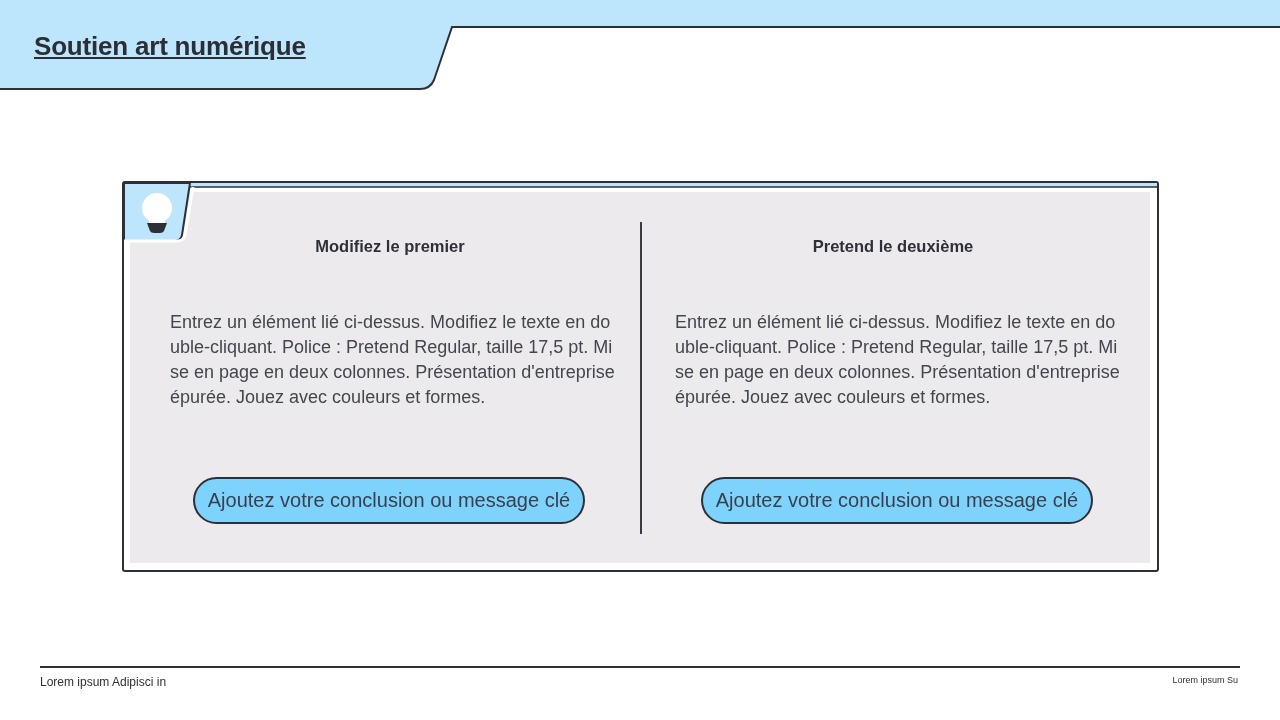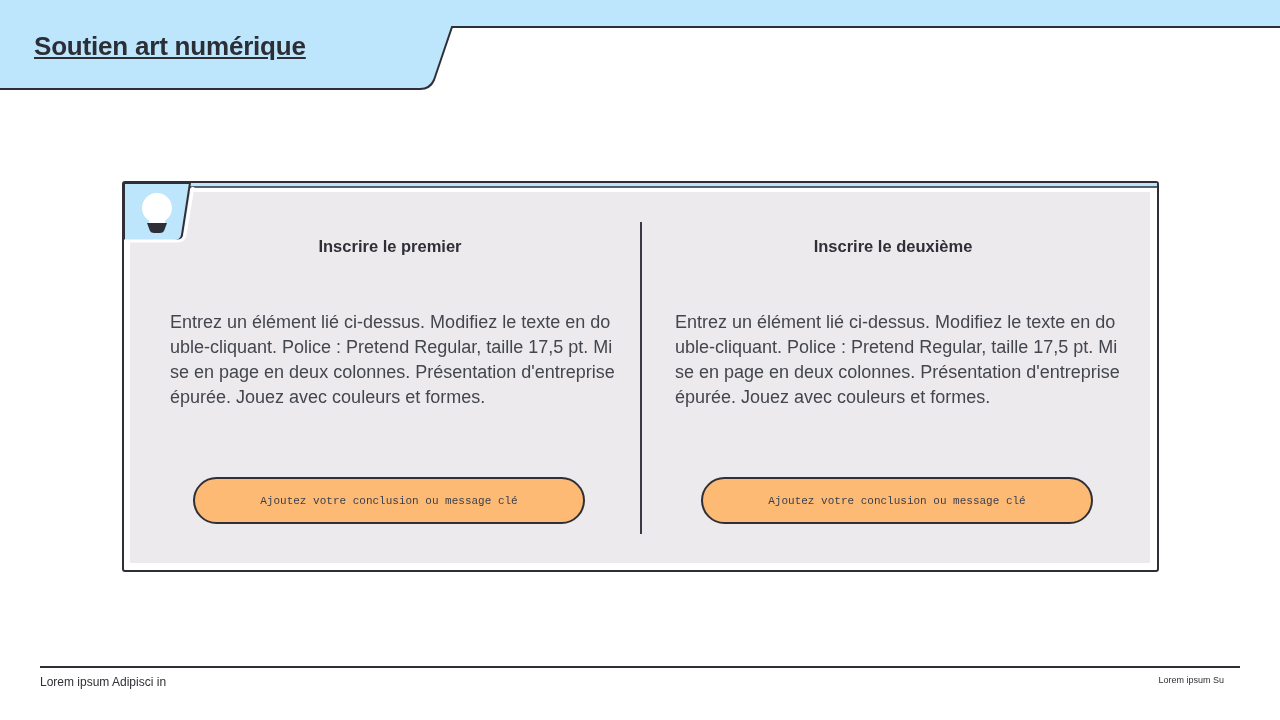--- a/index.html
+++ b/index.html
@@ -16,27 +16,27 @@
   .col-title { position: absolute; width: 440px; text-align: center; font-size: 16.5px; font-weight: bold; color: #2f3037; }
   .col-title.left { left: 170px; top: 237px; }
   .col-title.right { left: 673px; top: 237px; }
 
   .col-body { position: absolute; width: 445px; font-size: 18px; line-height: 25px; color: #44464e; word-break: break-all; }
   .col-body.left { left: 170px; top: 310px; }
   .col-body.right { left: 675px; top: 310px; }
 
   .divider { position: absolute; left: 640px; top: 222px; width: 2px; height: 312px; background: #3a3b42; }
 
-  .cta { position: absolute; width: 392px; height: 47px; border: 2px solid #2f3037; border-radius: 24px; background: #fdba74; display: flex; align-items: center; justify-content: center; font-size: 11px; color: #3a3f4d; cursor: pointer; font-family: Liberation Mono, monospace; }
+  .cta { position: absolute; width: 392px; height: 47px; border: 2px solid #2f3037; border-radius: 24px; background: #7dd3fc; display: flex; align-items: center; justify-content: center; font-size: 20px; color: #3a3f4d; cursor: pointer; }
   .cta.left { left: 193px; top: 477px; }
   .cta.right { left: 701px; top: 477px; }
 
   .footer-line { position: absolute; left: 40px; top: 666px; width: 1200px; height: 2px; background: #2f3037; }
   .footer-left { position: absolute; left: 40px; top: 675px; font-size: 12px; color: #2f3037; }
-  .footer-right { position: absolute; right: 56px; top: 675px; font-size: 9px; color: #2f3037; }
+  .footer-right { position: absolute; right: 42px; top: 675px; font-size: 9px; color: #2f3037; }
 </style>
 </head>
 <body>
 
 <svg class="header-svg" viewBox="0 0 1280 92">
   <rect x="0" y="0" width="1280" height="27" fill="#bde5fb"></rect>
   <path d="M0 0 H1280 V27 H452 L434 80 Q430 89 420 89 H0 Z" fill="#bde5fb"></path>
   <path d="M1280 27 H452 L434 80 Q430 89 420 89 H0" fill="none" stroke="#2f3037" stroke-width="2"></path>
 </svg>
 <div class="page-title">Soutien art numérique</div>
@@ -53,25 +53,25 @@
   <path d="M4 4 H70 L62 56 Q61 62 55 62 H4 Z" fill="#bde5fb" stroke="#2f3037" stroke-width="2"></path>
   <path d="M4 62 H57 Q64 62 65 56 L73 8" fill="none" stroke="#ffffff" stroke-width="3"></path>
 </svg>
 
 <svg class="bulb-icon" viewBox="0 0 36 44">
   <circle cx="18" cy="18" r="15" fill="#ffffff"></circle>
   <rect x="10" y="30" width="16" height="5" fill="#ffffff"></rect>
   <path d="M8 33 H28 L25 41 Q24 43 21 43 H15 Q12 43 11 41 Z" fill="#2f3037"></path>
 </svg>
 
-<div class="col-title left">Inscrire le premier</div>
+<div class="col-title left">Modifiez le premier</div>
 <div class="col-body left">Entrez un élément lié ci-dessus. Modifiez le texte en double-cliquant. Police : Pretend Regular, taille 17,5 pt. Mise en page en deux colonnes. Présentation d'entreprise épurée. Jouez avec couleurs et formes.</div>
 <div class="cta left">Ajoutez votre conclusion ou message clé</div>
 
 <div class="divider"></div>
 
-<div class="col-title right">Inscrire le deuxième</div>
+<div class="col-title right">Pretend le deuxième</div>
 <div class="col-body right">Entrez un élément lié ci-dessus. Modifiez le texte en double-cliquant. Police : Pretend Regular, taille 17,5 pt. Mise en page en deux colonnes. Présentation d'entreprise épurée. Jouez avec couleurs et formes.</div>
 <div class="cta right">Ajoutez votre conclusion ou message clé</div>
 
 <div class="footer-line"></div>
 <div class="footer-left">Lorem ipsum Adipisci in</div>
 <div class="footer-right">Lorem ipsum Su</div>
 
 </body></html>

